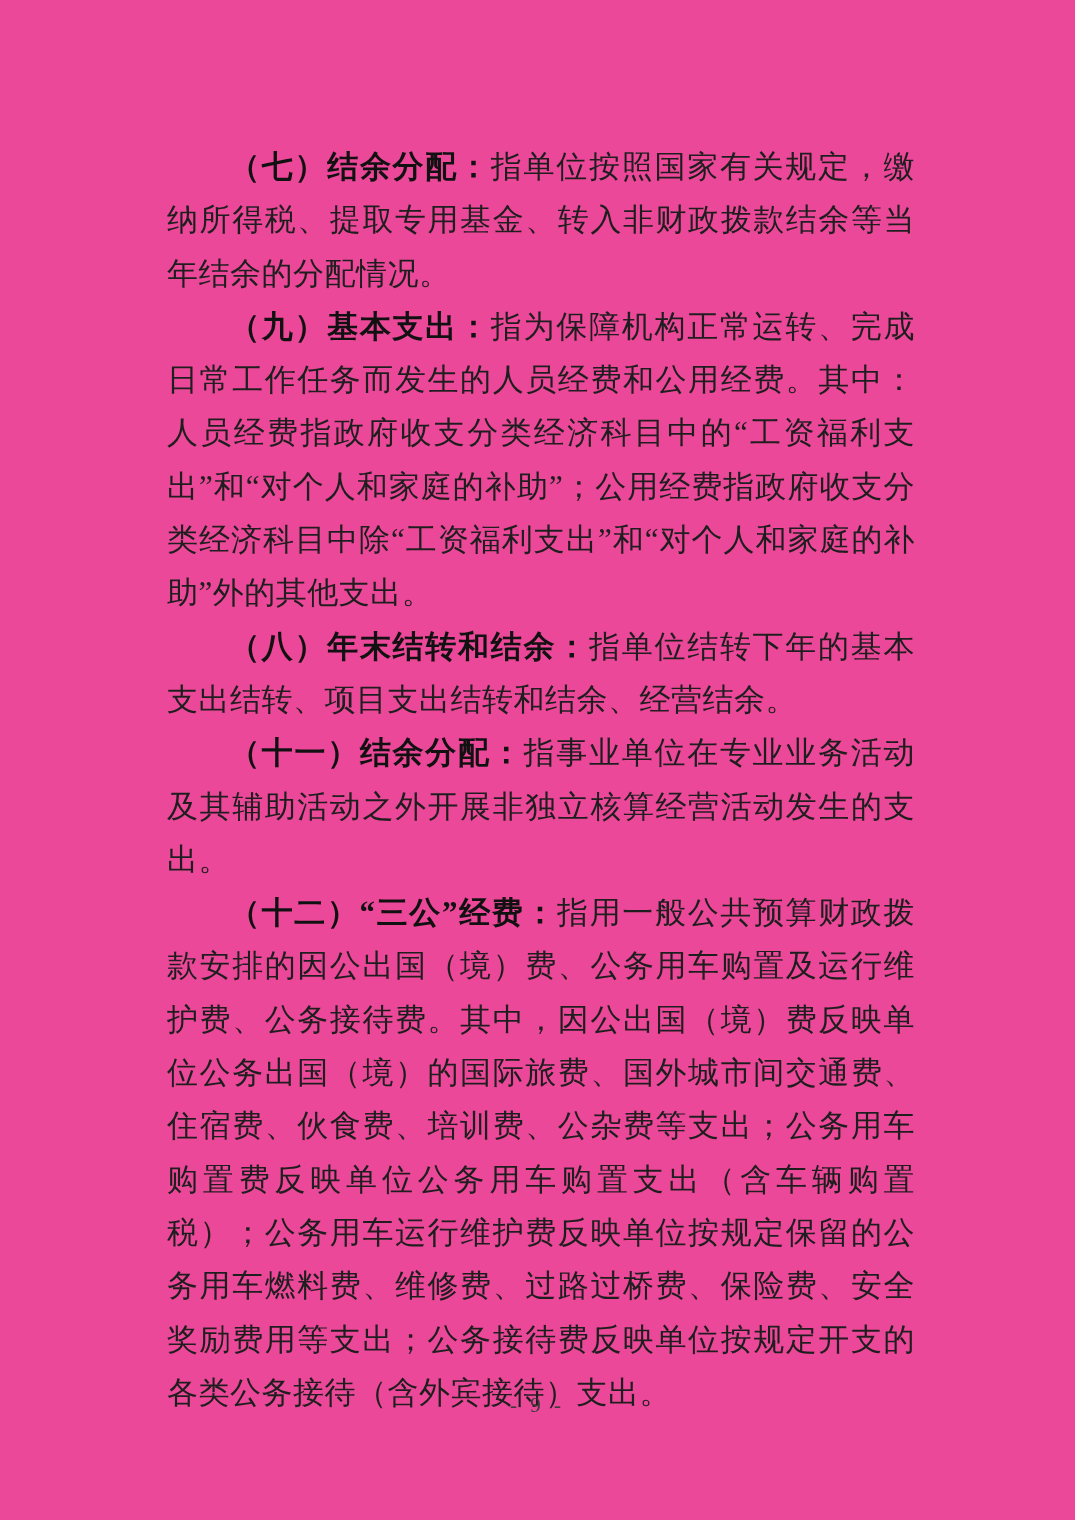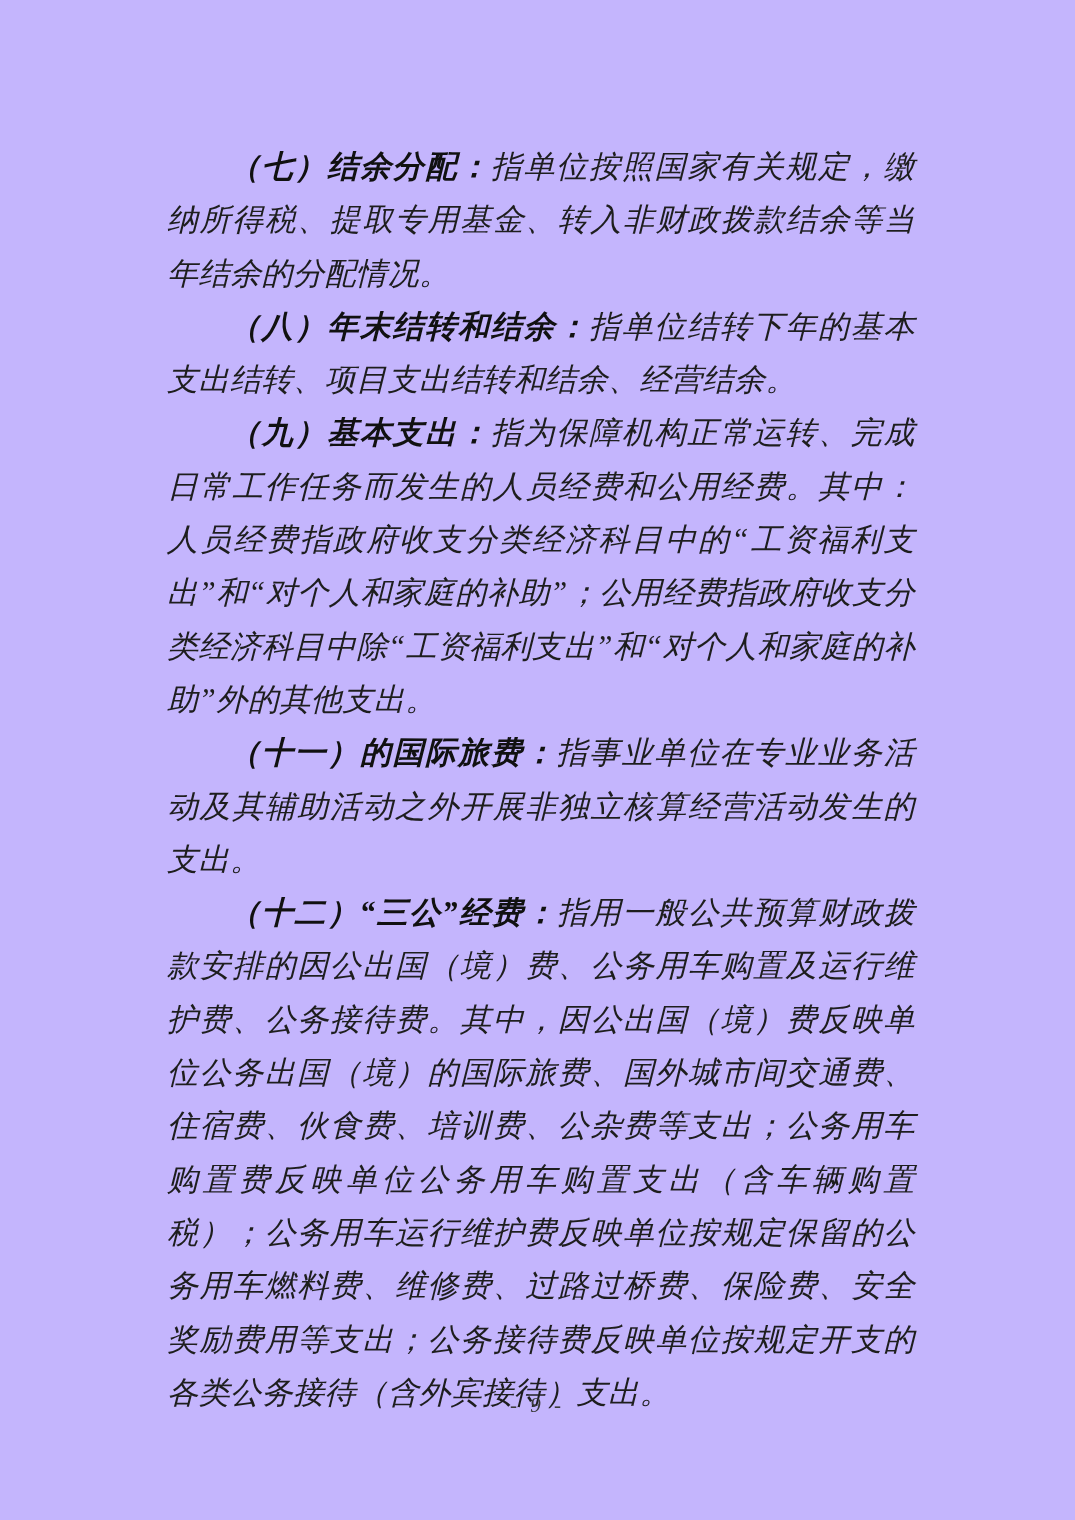--- a/index.html
+++ b/index.html
@@ -11,22 +11,21 @@
     height: 1520px;
     position: relative;
     background: #ffffff;
     font-family: "Liberation Serif", "DejaVu Serif", serif;
     color: #1e1e1e;
     overflow: hidden;
   }
   .page {
     position: absolute;
     inset: 0;
-    background: #c4b5fd;
-    font-style: italic;
+    background: #ec4899;
   }
   .content {
     position: absolute;
     left: 167px;
     top: 140px;
     width: 748px;
     font-size: 31px;
     line-height: 53.3px;
     text-align: justify;
     text-justify: inter-ideograph;
@@ -57,26 +56,26 @@
   }
 </style>
 </head>
 <body>
 
 <div class="page">
 
   <main class="content">
     <p class="para"><span class="term">（七）结余分配：</span><span class="def">指单位按照国家有关规定，缴纳所得税、提取专用基金、转入非财政拨款结余等当年结余的分配情况。</span></p>
 
+    <p class="para"><span class="term">（九）基本支出：</span><span class="def">指为保障机构正常运转、完成日常工作任务而发生的人员经费和公用经费。其中：人员经费指政府收支分类经济科目中的“工资福利支出”和“对个人和家庭的补助”；公用经费指政府收支分类经济科目中除“工资福利支出”和“对个人和家庭的补助”外的其他支出。</span></p>
+
     <p class="para"><span class="term">（八）年末结转和结余：</span><span class="def">指单位结转下年的基本支出结转、项目支出结转和结余、经营结余。</span></p>
 
-    <p class="para"><span class="term">（九）基本支出：</span><span class="def">指为保障机构正常运转、完成日常工作任务而发生的人员经费和公用经费。其中：人员经费指政府收支分类经济科目中的“工资福利支出”和“对个人和家庭的补助”；公用经费指政府收支分类经济科目中除“工资福利支出”和“对个人和家庭的补助”外的其他支出。</span></p>
 
-
-    <p class="para"><span class="term">（十一）的国际旅费：</span><span class="def">指事业单位在专业业务活动及其辅助活动之外开展非独立核算经营活动发生的支出。</span></p>
+    <p class="para"><span class="term">（十一）结余分配：</span><span class="def">指事业单位在专业业务活动及其辅助活动之外开展非独立核算经营活动发生的支出。</span></p>
 
     <p class="para"><span class="term">（十二）“三公”经费：</span><span class="def">指用一般公共预算财政拨款安排的因公出国（境）费、公务用车购置及运行维护费、公务接待费。其中，因公出国（境）费反映单位公务出国（境）的国际旅费、国外城市间交通费、住宿费、伙食费、培训费、公杂费等支出；公务用车购置费反映单位公务用车购置支出（含车辆购置税）；公务用车运行维护费反映单位按规定保留的公务用车燃料费、维修费、过路过桥费、保险费、安全奖励费用等支出；公务接待费反映单位按规定开支的各类公务接待（含外宾接待）支出。</span></p>
   </main>
 
   <footer class="footer">
     <span>- 9 -</span>
   </footer>
 
 </div>
 

